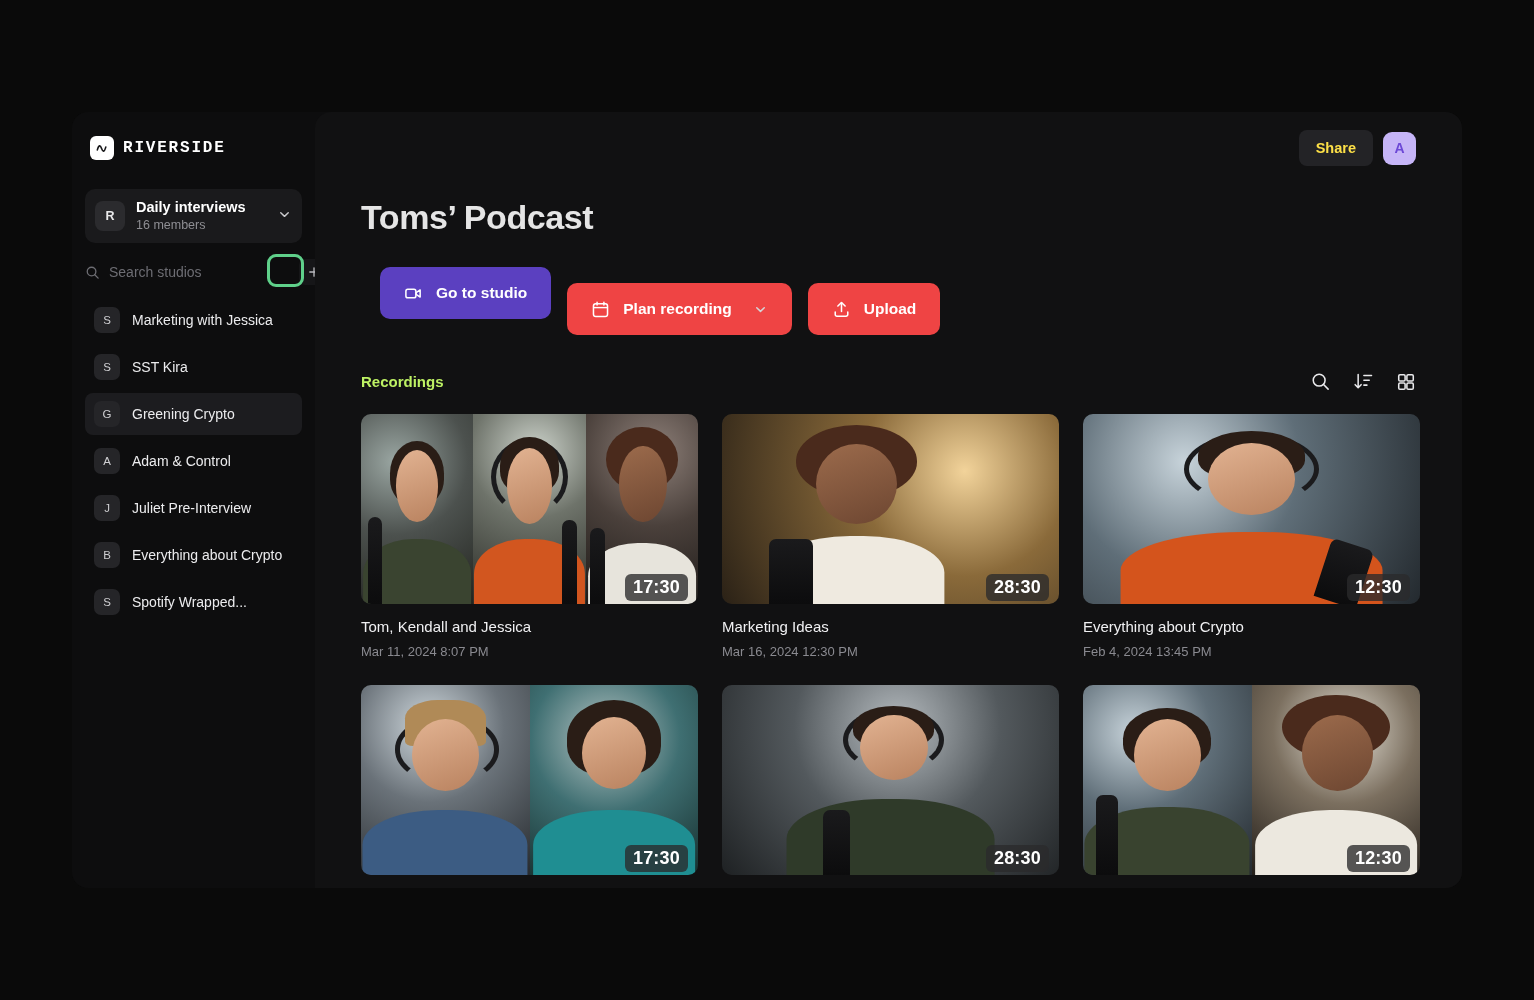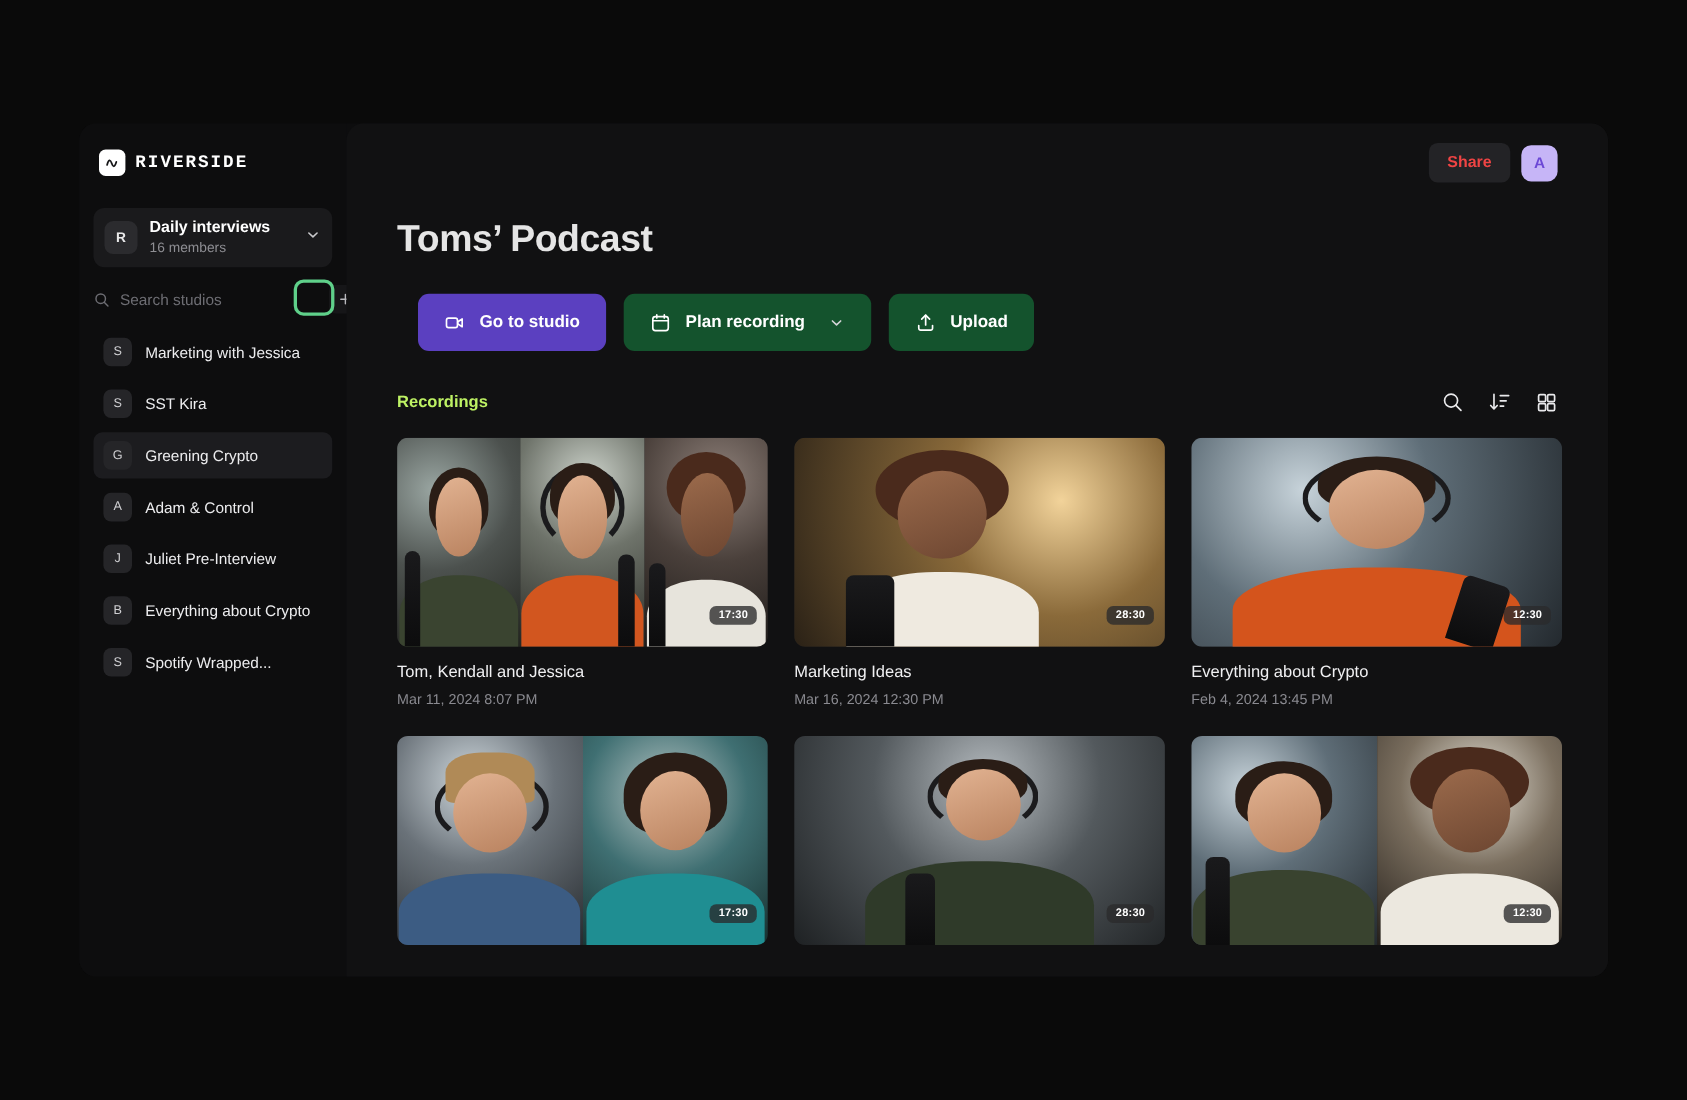--- a/index.html
+++ b/index.html
@@ -122,21 +122,21 @@
     padding: 0 46px;
   }
   .topbar {
     height: 72px;
     display: flex; align-items: center; justify-content: flex-end;
     gap: 10px;
   }
   .share-btn {
     height: 36px; padding: 0 17px;
     background: #232326; border-radius: 8px;
-    color: #ef4444; font-size: 14.5px; font-weight: bold;
+    color: #fde047; font-size: 14.5px; font-weight: bold;
     display: flex; align-items: center;
   }
   .avatar-btn {
     width: 33px; height: 33px;
     background: #c6b5f7; border-radius: 9px;
     color: #6c48d6; font-size: 14px; font-weight: bold;
     display: flex; align-items: center; justify-content: center;
   }
 
   .page-title {
@@ -148,21 +148,21 @@
   .actions { display: flex; gap: 16px; margin-top: 30px; padding-left: 19px; }
   .btn {
     height: 52px;
     border-radius: 10px;
     display: flex; align-items: center;
     gap: 13px;
     padding: 0 24px;
     color: #fff; font-size: 15.5px; font-weight: bold;
   }
   .btn-primary { background: #5b40c0; }
-  .btn-secondary { background: #14532d; }
+  .btn-secondary { background: #ef4444; margin-top: 16px; }
   .btn .ico { display: flex; align-items: center; color: #fff; }
   .btn .chev-down { margin-left: 8px; display: flex; color: #d4d4d7; }
 
   .section-head {
     display: flex; align-items: center; justify-content: space-between;
     margin-top: 36px;
   }
   .section-title { color: #bef264; font-size: 15px; font-weight: bold; }
   .section-tools { display: flex; align-items: center; gap: 22px; color: #e9e9eb; }
   .tool { display: flex; align-items: center; }
@@ -177,23 +177,23 @@
   .thumb {
     width: 337px; height: 190px;
     border-radius: 10px;
     overflow: hidden;
     position: relative;
     display: flex;
     background: #1b1b1d;
   }
   .pane { flex: 1 1 0; position: relative; overflow: hidden; }
   .duration {
-    position: absolute; right: 10px; bottom: 20px;
+    position: absolute; right: 10px; bottom: 3px;
     background: rgba(42,42,44,0.78);
-    color: #fff; font-size: 10px; font-weight: bold;
+    color: #fff; font-size: 18px; font-weight: bold;
     padding: 3px 8px; border-radius: 6px;
     letter-spacing: 0.2px;
   }
   .card-title { color: #f0f0f2; font-size: 15px; margin-top: 14px; }
   .card-date  { color: #8a8a90; font-size: 13px; margin-top: 9px; }
 
   
   .bg-room1 { background:
       radial-gradient(circle at 30% 25%, #9aa6a2 0%, #4c514e 45%, #22241f 100%); }
   .bg-room2 { background:

